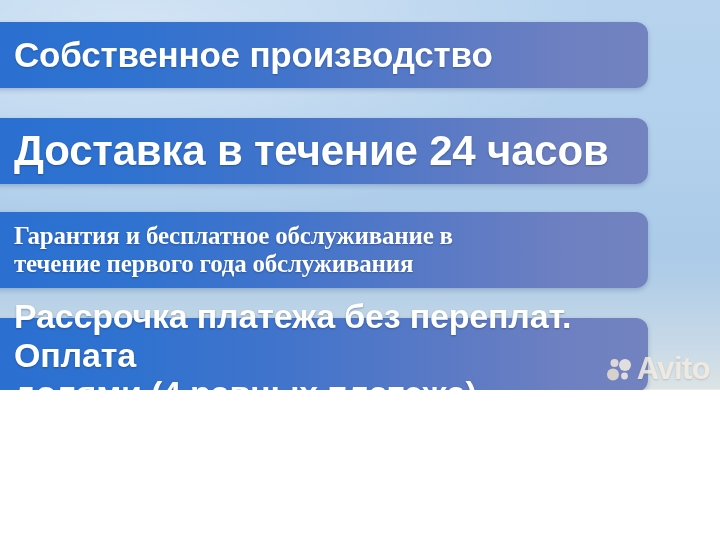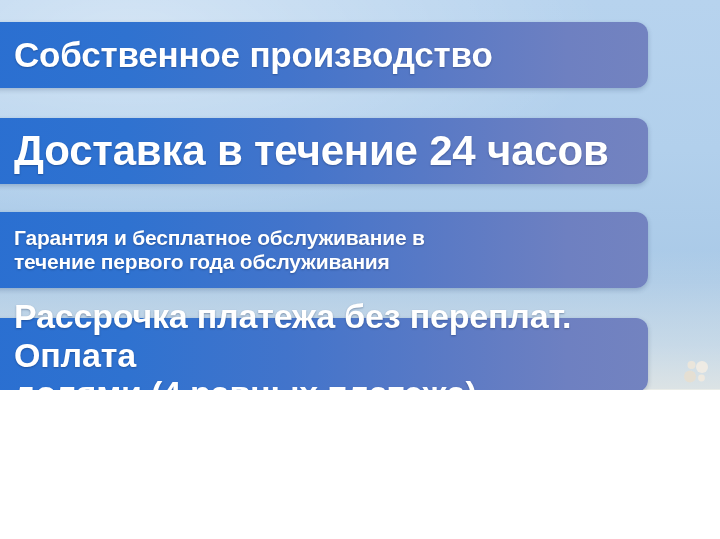--- a/index.html
+++ b/index.html
@@ -104,21 +104,21 @@
     white-space: pre-line;
   }
 
   #bar-1 { top: 22px;  width: 668px; height: 66px;  padding-left: 34px; }
   #bar-1 .bar-text { font-size: 35px; line-height: 1.02; }
 
   #bar-2 { top: 118px; width: 668px; height: 66px;  padding-left: 34px; }
   #bar-2 .bar-text { font-size: 42px; line-height: 1.02; }
 
   #bar-3 { top: 212px; width: 668px; height: 76px;  padding-left: 34px; }
-  #bar-3 .bar-text { font-size: 21px; line-height: 1.14; }
+  #bar-3 .bar-text { font-size: 25px; line-height: 1.14; font-family: Liberation Serif, serif; }
 
   #bar-4 { top: 318px; width: 668px; height: 74px;  padding-left: 34px; }
   #bar-4 .bar-text { font-size: 34px; line-height: 1.14; }
 
   #bar-5 {
     top: 419px;
     width: 668px;
     height: 102px;
     padding-left: 24px;
     border-radius: 3px 12px 12px 3px;
@@ -215,15 +215,16 @@
     </svg>
   </div>
 
   <div class="watermark">
     <svg class="wm-dots" viewBox="0 0 26 26">
       <circle cx="7.5" cy="7" r="4" fill="#efe7da"></circle>
       <circle cx="18" cy="9" r="6" fill="#f4eee4"></circle>
       <circle cx="6" cy="18.5" r="6" fill="#e8dfd0"></circle>
       <circle cx="17.5" cy="20" r="3.4" fill="#f3ebdf"></circle>
     </svg>
+    <span class="wm-text">Avito</span>
   </div>
 
 </div>
 
 </body></html>

